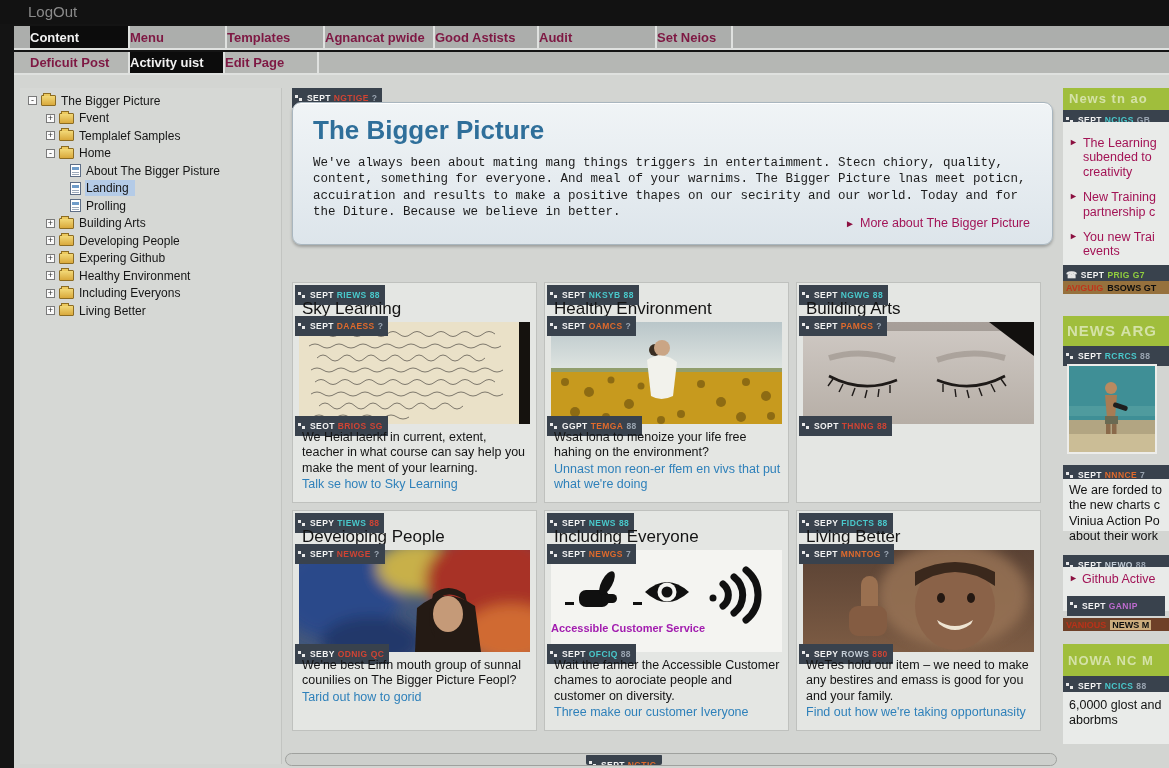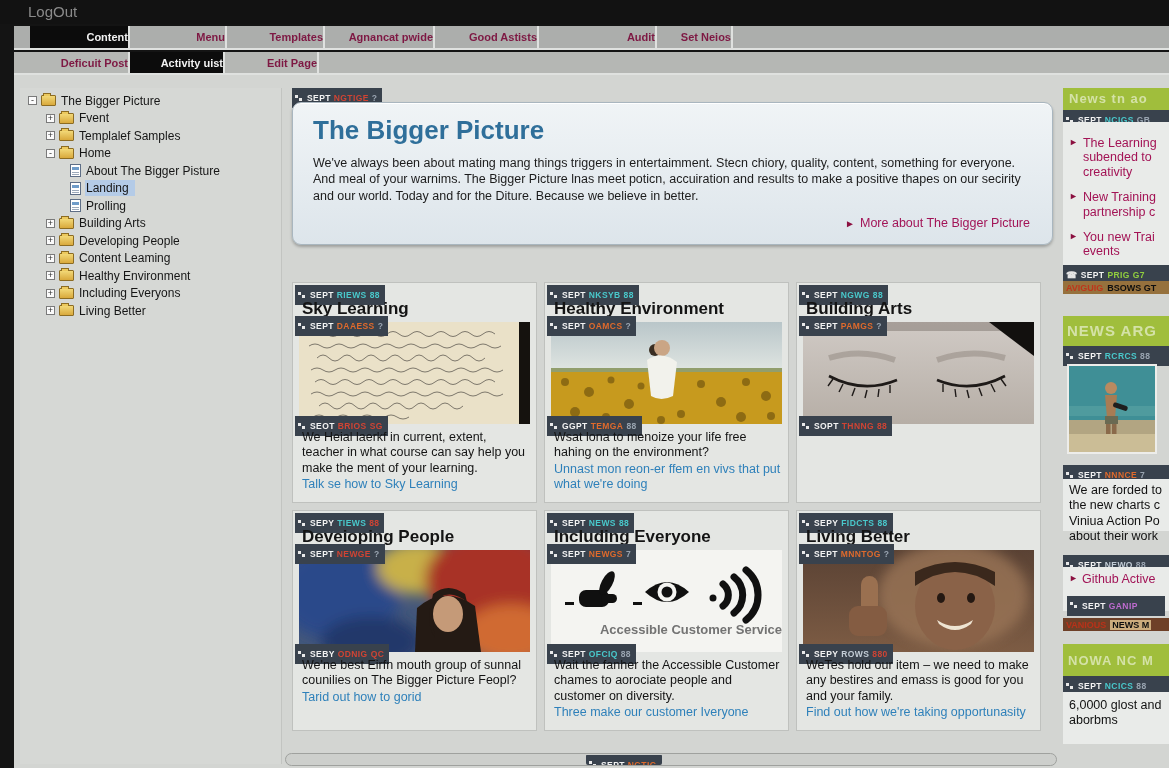--- a/index.html
+++ b/index.html
@@ -6,21 +6,21 @@
   html,body { background:#000; }
   body { font-family:"Liberation Sans", sans-serif; }
   .screen { position:relative; width:1169px; height:768px; background:#141414; overflow:hidden; }
 
   
   .topbar { position:absolute; top:0; left:0; right:0; height:24px; background:#121212; }
   .logout { position:absolute; left:28px; top:3px; color:#8a8a8a; font-size:15px; cursor:pointer; }
   .tabrow { position:absolute; left:14px; right:0; display:flex; align-items:stretch; padding-left:16px; border-bottom:2px solid #dfe1df; }
   .tabrow1 { top:26px; height:24px; background:#acaeac; }
   .tabrow2 { top:52px; height:23px; background:#b5b7b4; }
-  .tab { display:flex; align-items:center; justify-content:flex-end; font-size:11px; font-weight:bold;
+  .tab { display:flex; align-items:center; justify-content:flex-start; font-size:13px; font-weight:bold;
          color:#7e1843; border-right:2px solid #dfe1df; cursor:pointer; }
   .tab.active { background:#0c0c0c; color:#f2f2f2; }
 
   
   .bodyarea { position:absolute; top:75px; left:14px; right:0; bottom:0; background:#d3d5d2; }
 
   
   .tree { position:absolute; left:6px; top:13px; width:262px; bottom:4px; background:#d6d8d5;
           border-right:1px solid #c2c4c1; padding-top:4px; }
   .trow { display:flex; align-items:center; height:17.5px; gap:4px; font-size:12px; color:#161616; cursor:pointer; white-space:nowrap; }
@@ -50,37 +50,37 @@
   .sx-teal { color:#49c8cb !important; } .sx-red { color:#cf4434 !important; } .sx-green { color:#92cf3e !important; }
   .phoneglyph { color:#e6e6e6; font-size:9px; }
 
   
   .main { position:absolute; left:271px; top:6px; width:772px; height:690px; }
   .hero-tag { position:absolute; left:7px; top:7px; }
   .hero { position:absolute; left:7px; top:21px; width:761px; height:143px;
           background:linear-gradient(#f0f4f6,#dde5eb); border:1px solid #a9b6bf; border-radius:9px;
           box-shadow:0 2px 3px rgba(0,0,0,.25), inset 0 1px 0 #fff; }
   .hero h1 { position:absolute; left:20px; top:12px; font-size:26px; font-weight:bold; color:#2f6f9a; }
-  .hero .hbody { position:absolute; left:20px; top:52px; width:722px; font-size:12.5px; line-height:1.3; color:#1c1c1c; }
+  .hero .hbody { position:absolute; left:20px; top:52px; width:722px; font-size:12.5px; line-height:1.3; color:#1c1c1c;font-family:Liberation Mono, monospace; }
   .hero .hlink { position:absolute; right:22px; bottom:14px; font-size:12.5px; color:#a21457; cursor:pointer; display:flex; gap:5px; align-items:center; }
   .hero .hlink .arr { color:#8b1040; font-size:10px; }
 
   
   .card { position:absolute; width:245px; height:221px; background:#e4e6e3; border:1px solid #bfc1be; }
   .r1 { top:201px; } .r2 { top:429px; }
   .cA { left:7px; } .cB { left:259px; } .cC { left:511px; }
   .c-tag1 { position:absolute; left:2px; top:2px; }
-  .c-title { position:absolute; left:9px; top:16px; font-size:17px; color:#141414;font-weight:bold; }
+  .c-title { position:absolute; left:9px; top:16px; font-size:17px; color:#141414; }
   .c-img { position:absolute; left:6px; top:39px; width:231px; height:102px; overflow:hidden; background:#cfcfcc; }
   .c-img svg { display:block; }
   .c-tag2 { position:absolute; left:2px; top:33px; }
   .c-tag3 { position:absolute; left:2px; top:133px; }
   .c-text { position:absolute; left:9px; top:147px; width:228px; font-size:12.5px; line-height:1.22; color:#141414; }
   .c-link { color:#2e80ba; cursor:pointer; margin-top:1px; }
-  .acc-cap { text-align:right; font-weight:bold; font-size:13px; color:#737373; margin-top:-2px; }
+  .acc-cap { text-align:left; font-weight:bold; font-size:11px; color:#a21caf; margin-top:-2px; }
   .accbox { background:#f4f4f1; width:231px; height:102px; }
 
   
   .side { position:absolute; left:1049px; top:13px; width:106px; height:670px; }
   .sblock { position:absolute; left:0; width:106px; }
   .ghead { background:#a0be3c; color:rgba(255,255,255,.55); font-weight:bold; letter-spacing:1px; overflow:hidden; white-space:nowrap; }
   .g1 { top:0; height:22px; font-size:13px; line-height:22px; padding-left:6px; }
   .panel { background:#e9ebe9; }
   .p1 { top:34px; height:143px; padding:14px 2px 0 6px; }
   .slink { display:flex; gap:5px; font-size:12.5px; line-height:1.15; color:#a31355; margin-bottom:11px; cursor:pointer; }
@@ -195,21 +195,21 @@
           <span class="lbl">Building Arts</span>
         </div>
       <div class="trow ind1">
           <span class="exp">+</span>
           <span class="folder"></span>
           <span class="lbl">Developing People</span>
         </div>
       <div class="trow ind1">
           <span class="exp">+</span>
           <span class="folder"></span>
-          <span class="lbl">Content Leaming</span>
+          <span class="lbl">Expering Github</span>
         </div>
       <div class="trow ind1">
           <span class="exp">+</span>
           <span class="folder"></span>
           <span class="lbl">Healthy Environment</span>
         </div>
       <div class="trow ind1">
           <span class="exp">+</span>
           <span class="folder"></span>
           <span class="lbl">Including Everyons</span>

